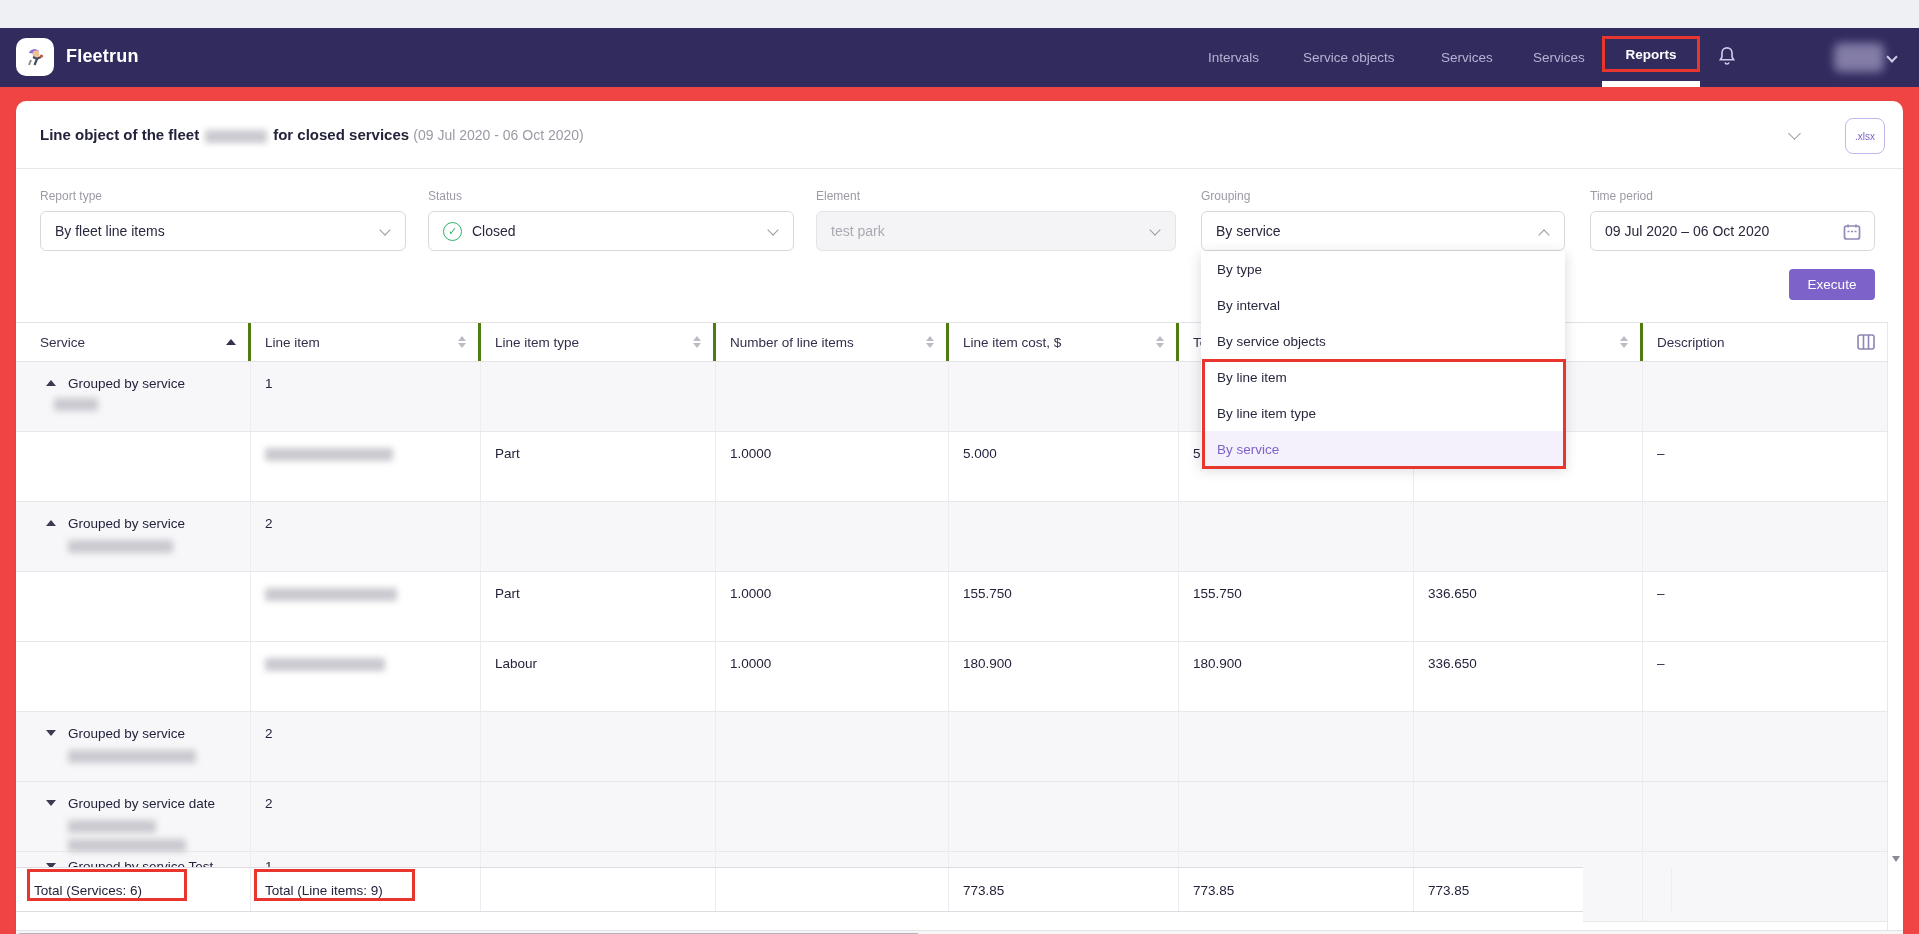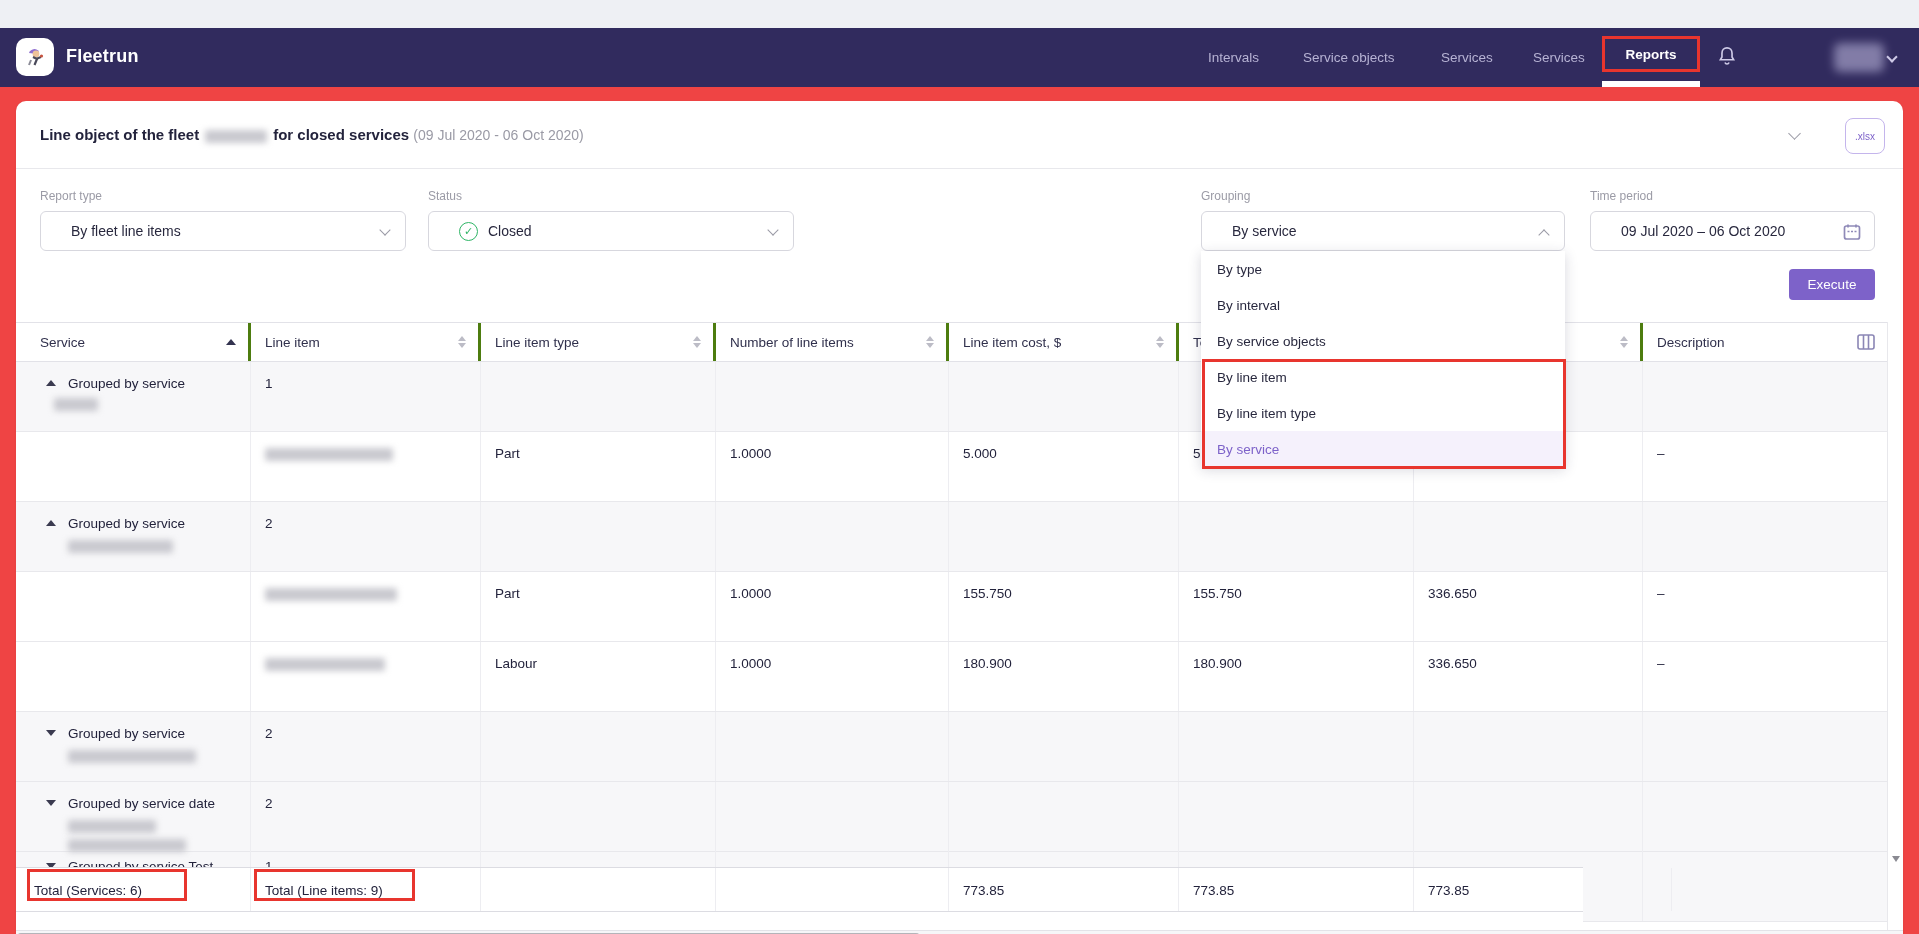--- a/index.html
+++ b/index.html
@@ -27,21 +27,21 @@
   .title-text { position:absolute; left:24px; top:25px; font-size:15px; color:#23233c; font-weight:bold; white-space:nowrap; }
   .title-period { color:#9a9aa5; font-weight:normal; font-size:14px; }
   .blob { display:inline-block; height:13px; background:#c9c9cf; border-radius:2px; filter:blur(3px); vertical-align:middle; }
   .title-blob { width:62px; margin:0 6px; }
   .collapse-chevron { position:absolute; left:1774px; top:28px; width:9px; height:9px; border-right:1.6px solid #9a9aa5; border-bottom:1.6px solid #9a9aa5; transform:rotate(45deg); cursor:pointer; }
   .xlsx-btn { position:absolute; left:1829px; top:17px; width:40px; height:36px; border:1px solid #c4b5ec; border-radius:8px; background:#fff; color:#7d62c9; font-size:10px; display:flex; align-items:center; justify-content:center; cursor:pointer; }
 
   
   .filter { position:absolute; }
   .filter-label { font-size:12px; color:#9b9ba6; }
-  .filter-box { margin-top:8px; height:40px; border:1px solid #d7d7de; border-radius:6px; background:#fff; display:flex; align-items:center; padding:0 30px; font-size:14px; color:#28283e; position:relative; }
+  .filter-box { margin-top:8px; height:40px; border:1px solid #d7d7de; border-radius:6px; background:#fff; display:flex; align-items:center; padding:0 14px; font-size:14px; color:#28283e; position:relative; }
   .filter-box.disabled { background:#f4f4f6; border-color:#e3e3e8; color:#a9a9b2; }
   .f-report { left:24px; top:88px; width:366px; }
   .f-status { left:412px; top:88px; width:366px; }
   .f-element { left:800px; top:88px; width:360px; }
   .f-grouping { left:1185px; top:88px; width:364px; }
   .f-time { left:1574px; top:88px; width:285px; }
   .chev { position:absolute; right:16px; width:8px; height:8px; border-right:1.6px solid #9a9aa5; border-bottom:1.6px solid #9a9aa5; }
   .chev.down { top:14px; transform:rotate(45deg); }
   .chev.up { top:19px; transform:rotate(-135deg); }
   .check-circle { width:19px; height:19px; border:1.6px solid #2fb566; border-radius:50%; color:#2fb566; font-size:11px; display:flex; align-items:center; justify-content:center; margin-right:10px; flex:none; }
@@ -156,20 +156,27 @@
 
     <div class="filter f-status">
       <div class="filter-label">Status</div>
       <div class="filter-box">
         <span class="check-circle">✓</span>
         <span>Closed</span>
         <span class="chev down"></span>
       </div>
     </div>
 
+    <div class="filter f-element">
+      <div class="filter-label">Element</div>
+      <div class="filter-box disabled">
+        <span>test park</span>
+        <span class="chev down"></span>
+      </div>
+    </div>
 
     <div class="filter f-grouping">
       <div class="filter-label">Grouping</div>
       <div class="filter-box">
         <span>By service</span>
         <span class="chev up"></span>
       </div>
     </div>
 
     <div class="filter f-time">

